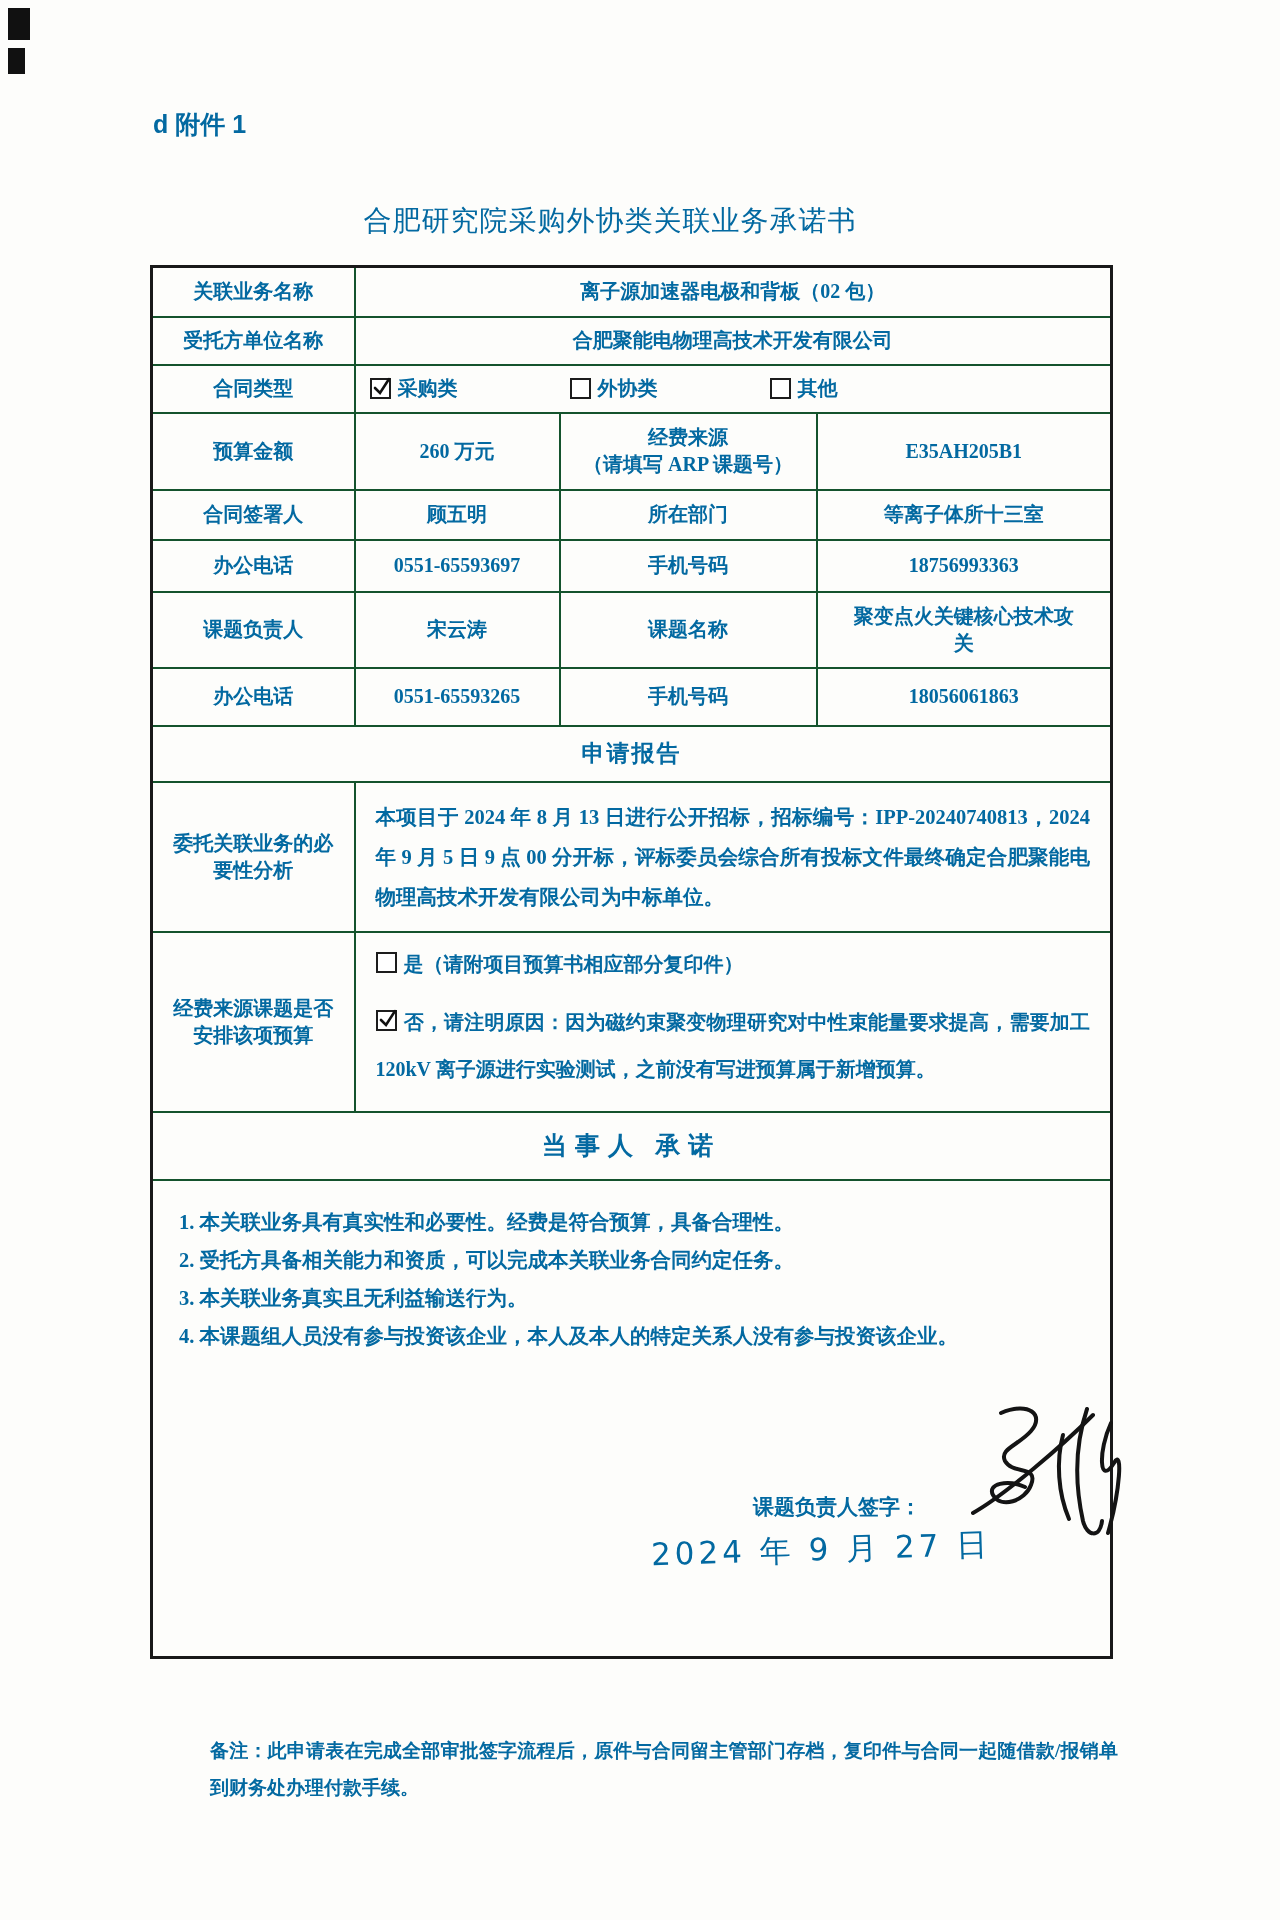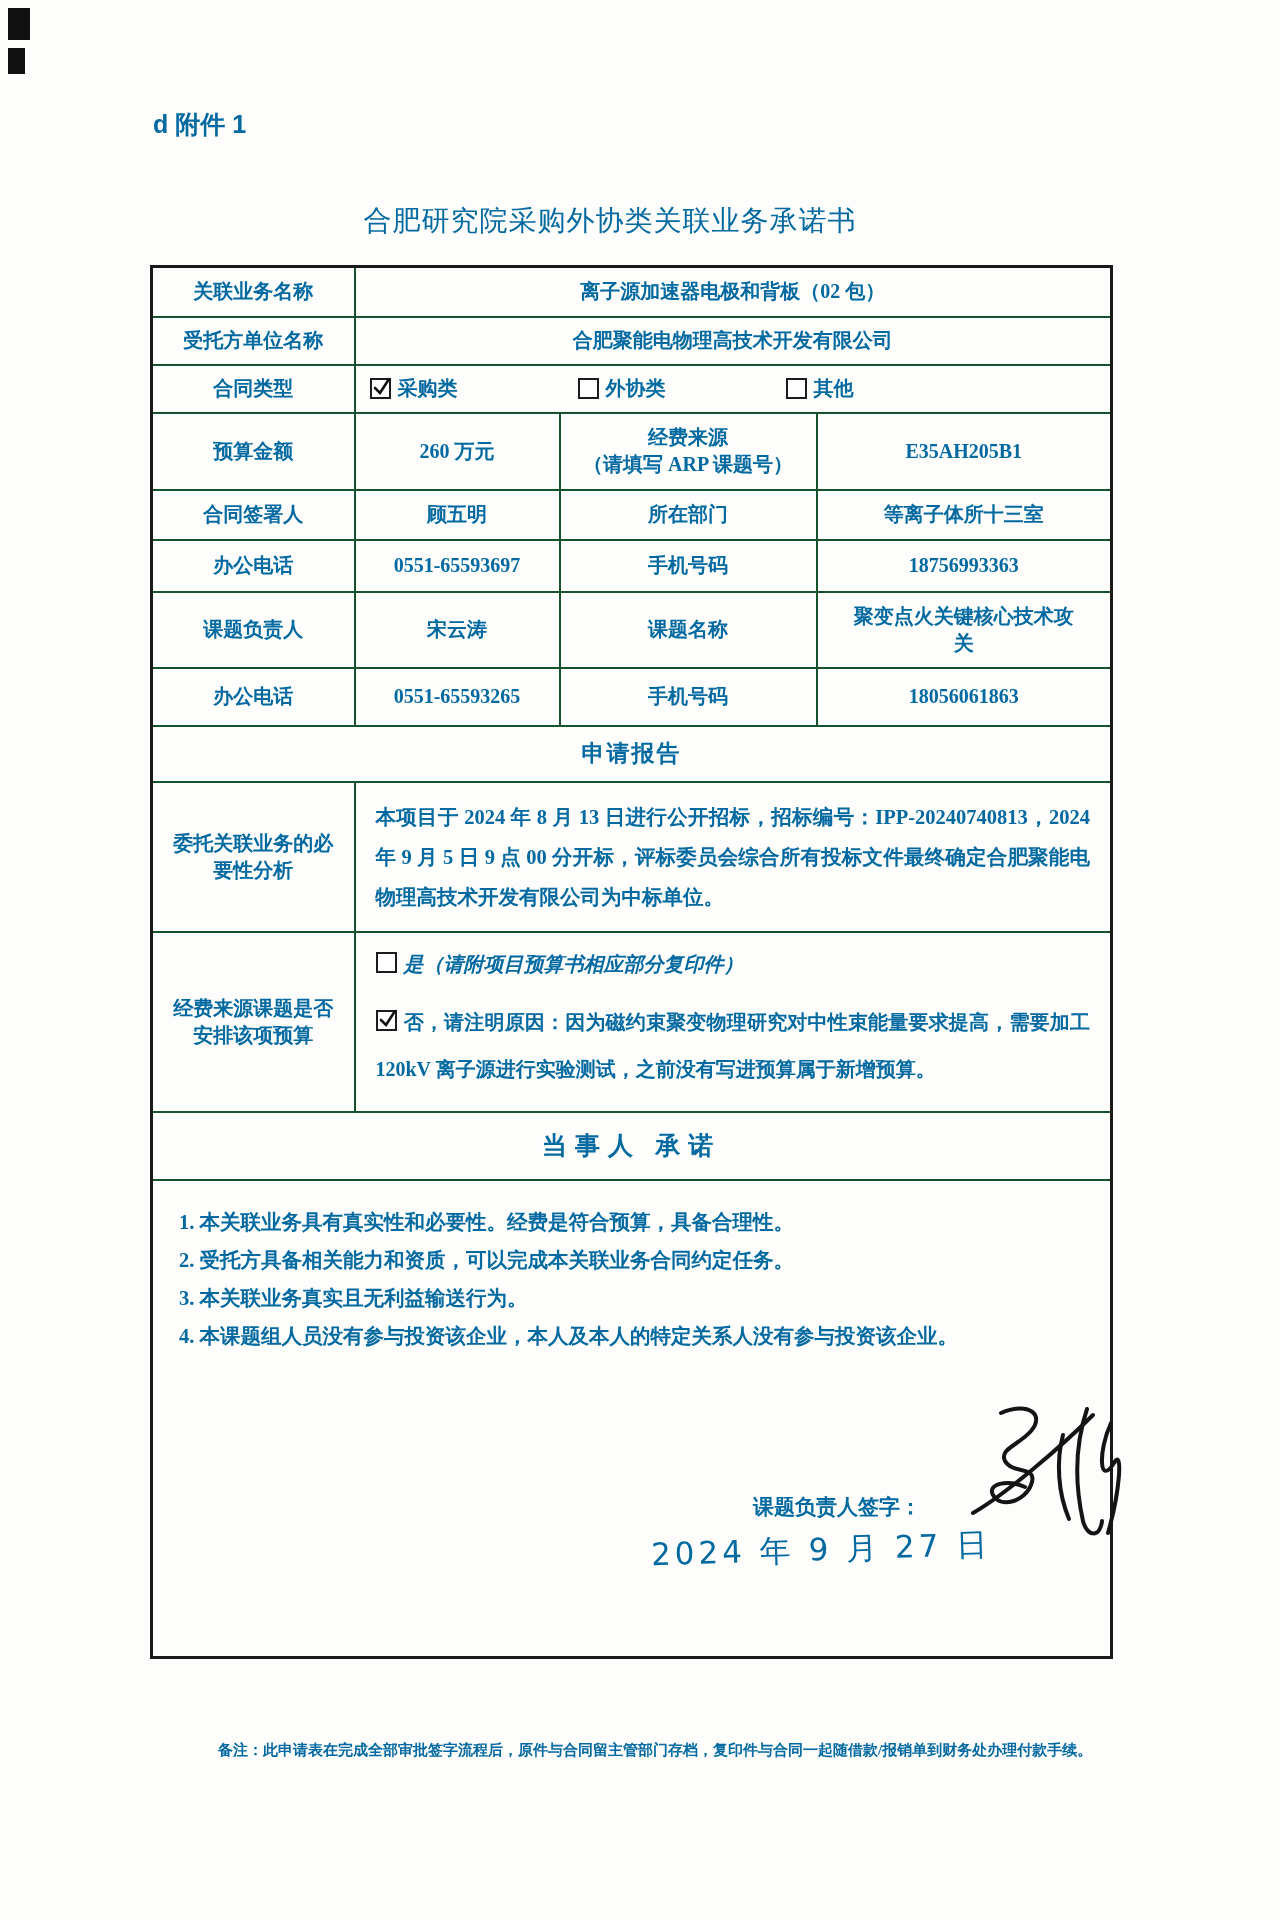--- a/index.html
+++ b/index.html
@@ -17,37 +17,37 @@
     table-layout:fixed;width:960px;border:3px solid #191919;}
   td{border:2px solid #14532d;padding:2px 6px;vertical-align:middle;
     font-weight:700;font-size:20px;line-height:1.35;}
   td.lbl{text-align:center;}
   td.val{text-align:center;}
   td.section-hdr{text-align:center;font-size:23px;letter-spacing:2px;}
   .two-line div{text-align:center;}
   .cb{display:inline-block;width:17px;height:17px;border:2px solid #1c1c1c;
     margin-right:7px;vertical-align:-2px;position:relative;background:#fff;}
   .cb svg{position:absolute;left:-1px;top:-3px;}
-  .cb-row{display:flex;align-items:center;padding-left:8px;gap:8px;}
+  .cb-row{display:flex;align-items:center;padding-left:8px;}
   .cb-item{display:flex;align-items:center;white-space:nowrap;}
   .cb-item+.cb-item{margin-left:112px;}
   .para{text-align:justify;padding:6px 14px;line-height:40px;font-size:20.5px;}
   .fund-cell{vertical-align:top;padding-top:10px;}
-  .fund-yes{padding:4px 14px 0;line-height:34px;font-style:italic;}
+  .fund-yes{padding:4px 14px 0;line-height:34px;}
   .fund-no{padding:18px 14px 0;line-height:47px;text-align:justify;}
   .commit-cell{position:relative;height:475px;}
   .commit-list{padding:22px 10px 0 26px;}
   .commit-item{line-height:38px;font-size:20.5px;font-weight:700;}
   .sig-label{position:absolute;left:600px;top:312px;font-size:21px;font-weight:700;}
   .sig-svg{position:absolute;left:818px;top:218px;}
   .sig-date{position:absolute;left:498px;top:348px;font-size:31px;
     font-family:"DejaVu Sans",sans-serif;letter-spacing:4px;
     transform:rotate(-1.8deg);font-weight:500;}
-  .footer-note{position:absolute;left:218px;top:1732px;width:908px;
-    font-size:15px;font-weight:700;line-height:37px;text-align:justify;}
+  .footer-note{position:absolute;left:210px;top:1732px;width:908px;
+    font-size:19px;font-weight:700;line-height:37px;text-align:justify;}
 </style>
 </head>
 <body>
 
 <div class="page">
 
   <div class="artifact" style="left:8px;top:8px;width:22px;height:32px;"></div>
   <div class="artifact" style="left:8px;top:48px;width:17px;height:26px;"></div>
 
   <div class="attach-label">d 附件 1</div>

